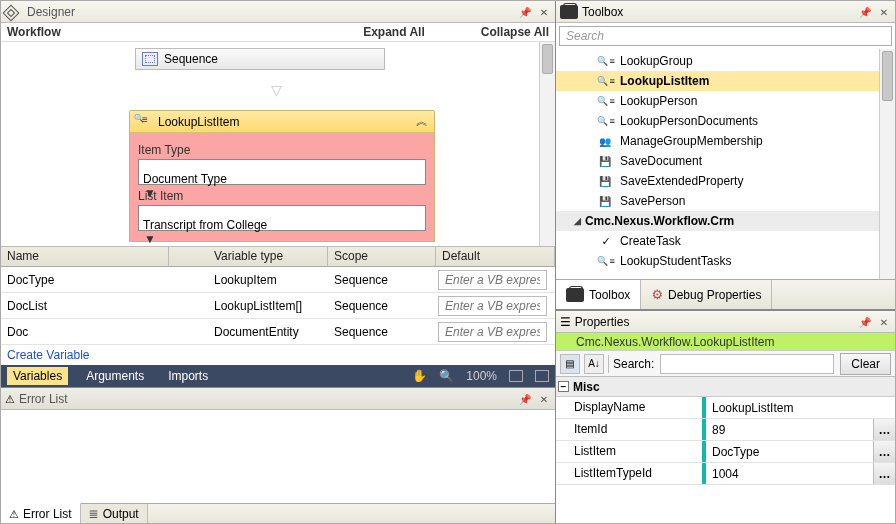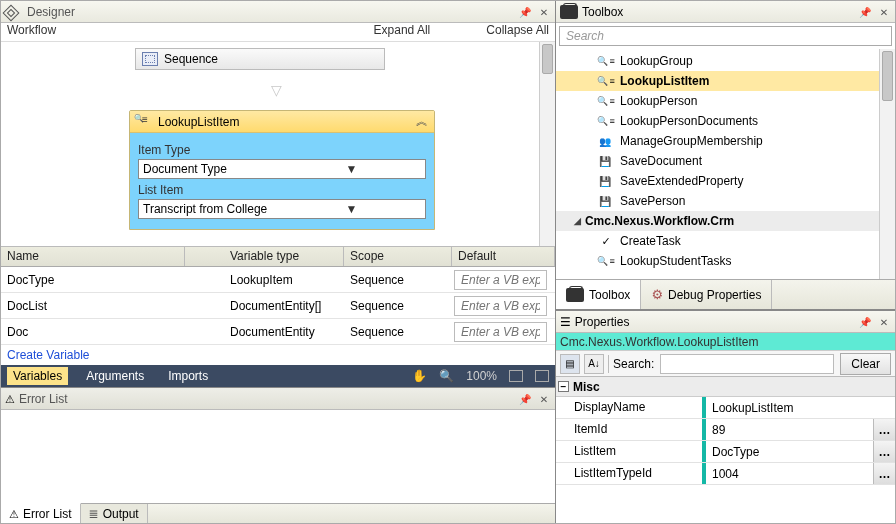--- a/index.html
+++ b/index.html
@@ -15,52 +15,52 @@
     padding: 0 4px; gap: 4px;
   }
   .pane-header.darker { background: linear-gradient(#eeeee8, #e0e0d6); }
   .pane-title { flex: 1; color: #555; }
   .hdr-icon { width: 14px; text-align: center; color: #555; cursor: pointer; }
   .pin::before { content: "📌"; font-size: 10px; }
   .close::before { content: "✕"; font-size: 10px; }
 
   
   .designer { flex: 0 0 246px; display: flex; flex-direction: column; border-bottom: 1px solid #bbb; }
-  .wf-bar { display:flex; align-items:flex-start; height: 18px; padding: 0 6px; color:#333;}
+  .wf-bar { display:flex; align-items:center; height: 18px; padding: 0 6px; color:#333;font-weight:bold;}
   .wf-bar .spacer { flex:1; }
   .wf-link { color:#333; cursor:pointer; margin-left:10px;padding-left:46px; }
   .canvas { flex:1; background:#fff; position:relative; overflow:hidden; border-top:1px solid #ddd;}
   .canvas-scroll { position:absolute; right:0; top:0; bottom:0; width:16px; background:#f2f2f2; border-left:1px solid #ccc;}
   .canvas-thumb { position:absolute; top:2px; left:2px; right:2px; height:30px; background:#c8c8c8; border:1px solid #aaa; border-radius:2px;}
   .seq-hdr { position:absolute; left:134px; top:6px; width:250px; height:22px; background:linear-gradient(#fafafa,#e8e8e8); border:1px solid #bbb; display:flex; align-items:center; padding:0 6px; gap:6px;}
   .seq-ico { width:16px; height:14px; display:inline-block; background:#e9edf7; border:1px solid #6b7faf; position:relative;}
   .seq-ico::before { content:""; position:absolute; left:2px; top:2px; right:2px; bottom:2px; border:1px dotted #6b7faf;}
   .arrow { position:absolute; left:270px; top:40px; color:#c8c8c8; font-size:14px;}
   .activity {
     position:absolute; left:128px; top:68px; width:306px;
     border:1px solid #c6b675; border-radius:2px 2px 0 0;
     background:#fff7d9;
   }
   .act-head { height:22px; background:linear-gradient(#ffe9a3,#ffda6e); display:flex; align-items:center; padding:0 6px; gap:6px; border-bottom:1px solid #d8c173;}
   .act-head .spacer{flex:1;}
   .collapse-ch { font-family: monospace; color:#555; cursor:pointer;}
-  .act-body { background:#7dd3fc; padding:6px 8px 10px 8px;}
+  .act-body { background:#fca5a5; padding:6px 8px 10px 8px;}
   .field-label { color:#333; margin:4px 0 2px 0;}
-  .dropdown { display:flex; align-items:center; background:#fff; border:1px solid #888; height:20px; padding:4px 4px;}
+  .dropdown { display:flex; background:#fff; border:1px solid #888; height:20px; padding:12px 4px;flex-direction:column;}
   .dropdown span { flex:1; }
   .dd-btn { width:14px; text-align:center; color:#333;}
   .look-ico { width:16px; height:14px; display:inline-block; position:relative;}
   .look-ico::before { content:"🔍"; font-size:8px; position:absolute; left:-2px; top:-1px;}
   .look-ico::after { content:"≡"; font-size:10px; position:absolute; left:6px; top:-1px; color:#333;}
 
   
   .vars { flex:0 0 130px; display:flex; flex-direction:column; border-bottom:1px solid #888;}
   .grid-head { display:flex; background:linear-gradient(#ececdf,#e1e1d4); border-bottom:1px solid #aaa; height:20px;}
   .gh { padding:2px 6px; border-right:1px solid #bbb; color:#222;}
-  .col-n{width:184px;} .col-t{width:120px;margin-left:39px;} .col-s{width:108px;} .col-d{flex:1;}
+  .col-n{width:168px;} .col-t{width:120px;margin-left:39px;} .col-s{width:108px;} .col-d{flex:1;}
   .grid-row { display:flex; height:26px; align-items:center; border-bottom:1px solid #e4e4e4;}
   .gc { padding:0 6px;}
   .default-in { margin:2px; height:20px; width:calc(100% - 10px); border:1px solid #bbb; color:#999; font-style:italic; padding:0 6px; background:#fff;}
   .create { color:#1d4ed8; padding:3px 6px;}
   .vars-footer {
     margin-top:auto; height:22px; background:#3b4a62; color:#fff;
     display:flex; align-items:center; padding:0 6px; gap:12px;
   }
   .vf-tab { padding:2px 6px; cursor:pointer;}
   .vf-tab.active { background:#fde38a; color:#000;}
@@ -97,21 +97,21 @@
   .ico-check::before{content:"✓"; font-size:11px;}
   .tb-tabs { height:30px; background:linear-gradient(#f4f4ec,#e6e6da); border-top:1px solid #aaa; display:flex; align-items:center;}
   .tbt { display:flex; align-items:center; gap:5px; padding:0 10px; height:100%; border-right:1px solid #bbb; cursor:pointer;}
   .tbt.active { background:#fff;}
   .tool-ico { width:18px; height:14px; background:#333; border-radius:2px; position:relative;}
   .tool-ico::before{content:""; position:absolute; left:3px; top:-2px; width:12px; height:4px; border:1px solid #333; border-bottom:none; border-radius:3px 3px 0 0;}
   .gear-ico::before { content:"⚙"; font-size:13px; color:#a55;}
 
   
   .props { flex:1; display:flex; flex-direction:column; border-top:1px solid #888;}
-  .prop-context { height:18px; padding:0 4px; background:#5eead4; color:#333; display:flex; align-items:center; border-bottom:1px solid #ccc;}
+  .prop-context { height:18px; padding:0 20px; background:#bef264; color:#333; display:flex; align-items:center; border-bottom:1px solid #ccc;}
   .prop-tools { height:26px; display:flex; align-items:center; padding:0 4px; gap:4px; border-bottom:1px solid #bbb; background:#f6f6f6;}
   .sort-btn { width:20px; height:20px; border:1px solid #bbb; background:#eee; display:flex; align-items:center; justify-content:center; font-size:10px; cursor:pointer;}
   .sort-btn.active{ background:#dde4ee;}
   .psearch { flex:1; display:flex; align-items:center; gap:6px;}
   .psearch input { flex:1; height:20px; border:1px solid #bbb; background:#fff; padding:0 4px;}
   .clear-btn { height:22px; padding:0 10px; border:1px solid #aaa; background:linear-gradient(#f8f8f8,#e2e2e2); cursor:pointer;}
   .cat-row { display:flex; align-items:center; height:20px; background:#ececec; border-bottom:1px solid #ccc; padding-left:2px; gap:4px; font-weight:bold;}
   .minus { width:11px; height:11px; border:1px solid #777; background:#fff; display:flex; align-items:center; justify-content:center; font-size:10px; line-height:1;}
   .prow { display:flex; height:22px; border-bottom:1px solid #e2e2e2;}
   .pn { width:150px; padding:3px 6px 0 18px; border-right:4px solid #14b8a6;}
@@ -184,21 +184,21 @@
       </div>
       <div id="var-rows">
           <div class="grid-row">
             <div class="gc col-n">DocType</div>
             <div class="gc col-t">LookupItem</div>
             <div class="gc col-s">Sequence</div>
             <div class="gc col-d" style="padding:0"><input class="default-in" placeholder="Enter a VB expression" style=""></div>
           </div>
           <div class="grid-row">
             <div class="gc col-n">DocList</div>
-            <div class="gc col-t">DocumentEntity[]</div>
+            <div class="gc col-t">LookupListItem[]</div>
             <div class="gc col-s">Sequence</div>
             <div class="gc col-d" style="padding:0"><input class="default-in" placeholder="Enter a VB expression" style=""></div>
           </div>
           <div class="grid-row">
             <div class="gc col-n">Doc</div>
             <div class="gc col-t">DocumentEntity</div>
             <div class="gc col-s">Sequence</div>
             <div class="gc col-d" style="padding:0"><input class="default-in" placeholder="Enter a VB expression" style=""></div>
           </div>
         </div>

